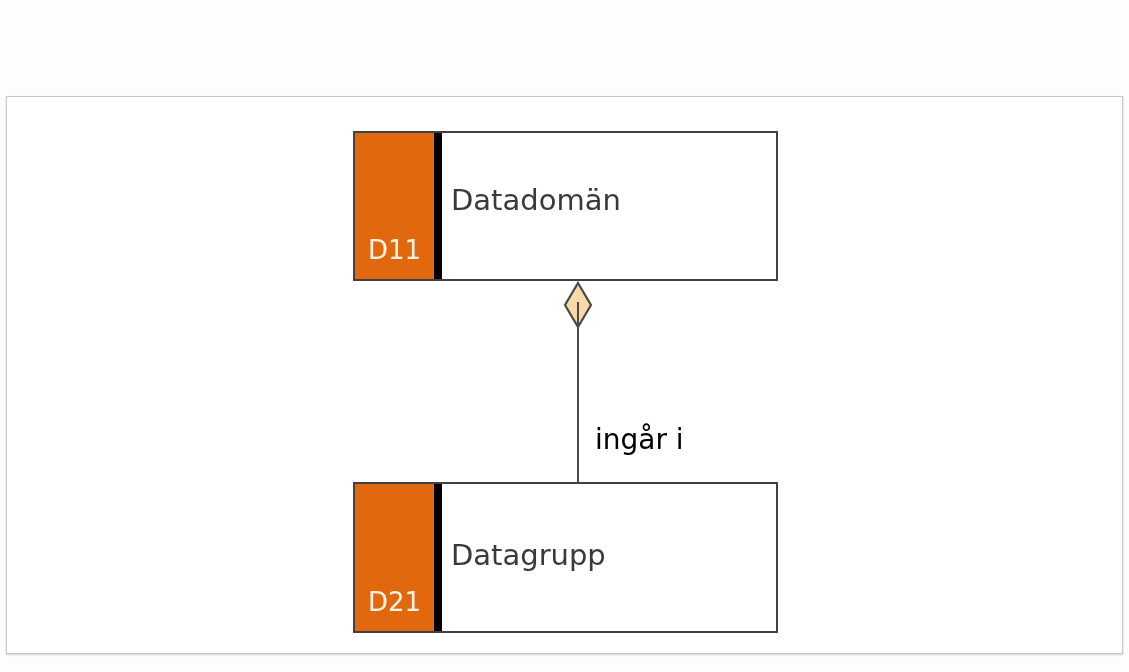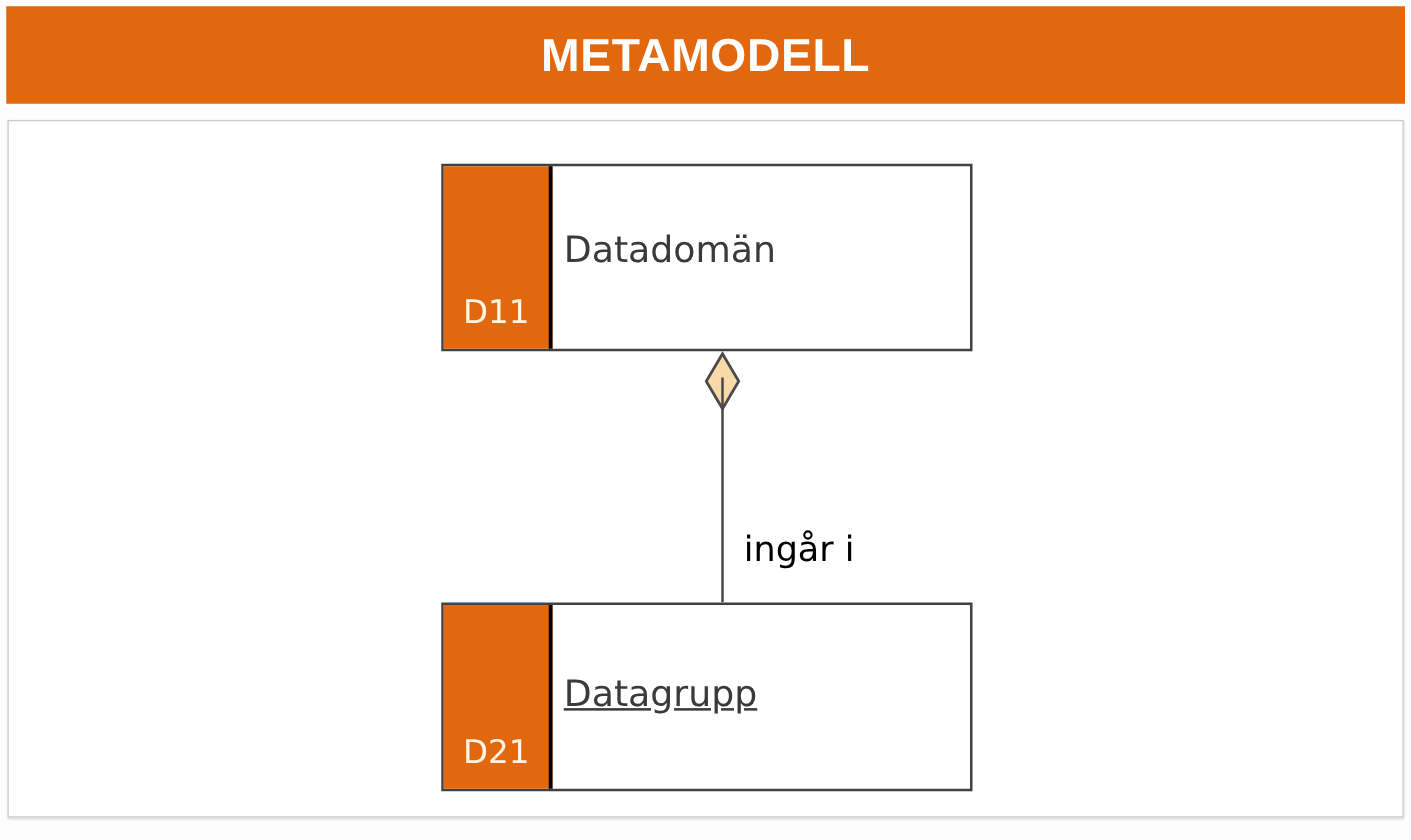--- a/index.html
+++ b/index.html
@@ -69,21 +69,21 @@
     border: 2px solid #414141;
     display: block;
   }
   .entity-tab {
     position: absolute;
     left: 0;
     top: 0;
     bottom: 0;
     width: 87px;
     background: #e2680f;
-    border-right: 3px solid #000000;
+    border-right: 8px solid #000000;
     box-sizing: border-box;
   }
   .entity-code {
     position: absolute;
     left: 0;
     right: 0;
     bottom: 16px;
     text-align: center;
     color: #fdf4e3;
     font-size: 26px;
@@ -112,21 +112,21 @@
   }
   .entity-1 .entity-name { top: 46%; }
 
   
   .entity-2 {
     left: 346px;
     top: 385px;
     width: 425px;
     height: 151px;
   }
-  .entity-2 .entity-name { top: 48%; text-decoration: underline; }
+  .entity-2 .entity-name { top: 48%; }
 
   
   .connector-line {
     position: absolute;
     left: 570px;
     top: 205px;
     width: 2px;
     height: 180px;
     background: #4a4a4a;
   }
@@ -148,23 +148,20 @@
     font-family: "DejaVu Sans", sans-serif;
     line-height: 1;
     white-space: nowrap;
   }
 </style>
 </head>
 <body>
 
 <div class="screen">
 
-  <div class="header-bar">
-    <div class="header-title">METAMODELL</div>
-  </div>
 
   <div class="content-frame">
     <div class="canvas">
 
       <div class="entity entity-1">
         <div class="entity-tab">
           <div class="entity-code">D11</div>
         </div>
         <div class="entity-name">Datadomän</div>
       </div>

